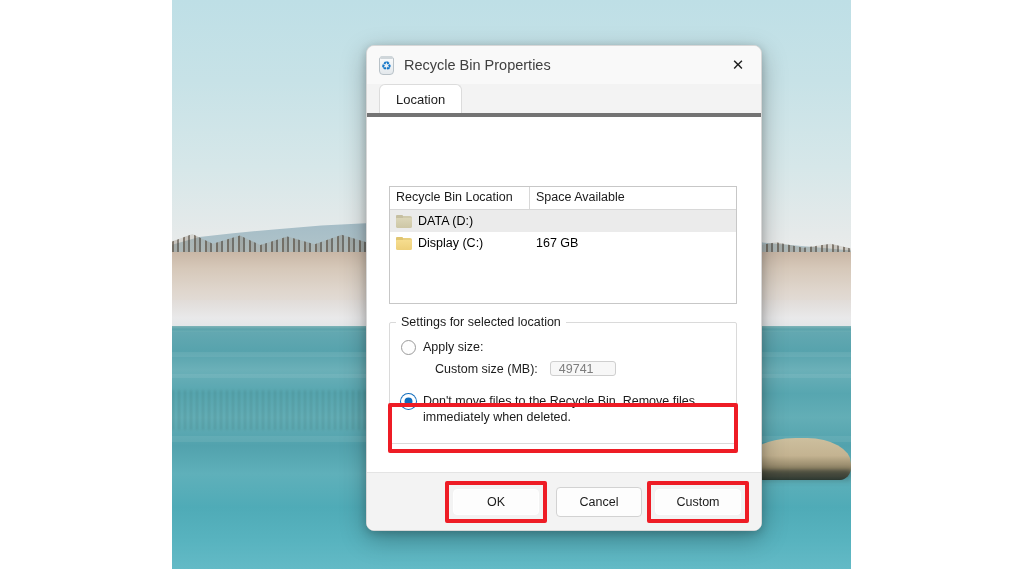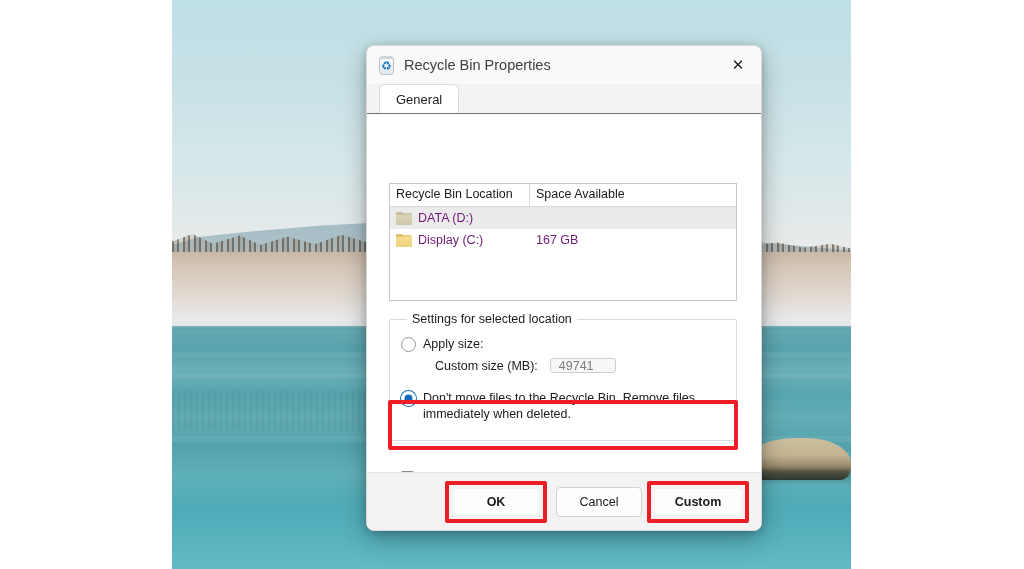--- a/index.html
+++ b/index.html
@@ -214,21 +214,21 @@
     background: #ffffff;
     border: 1px solid #dcdcdc;
     border-bottom: none;
     border-radius: 6px 6px 0 0;
   }
 
   .panel {
     position: absolute;
     left: 0; right: 0; top: 67px; bottom: 0;
     background: #ffffff;
-    border-top: 1px solid #737373;
+    border-top: 4px solid #737373;
   }
 
   
   .listview {
     position: absolute;
     left: 22px; top: 69px;
     width: 348px; height: 118px;
     background: #ffffff;
     border: 1px solid #c7c7c7;
     overflow: hidden;
@@ -244,21 +244,21 @@
     color: #1b1b1b;
     padding: 3px 6px 0 6px;
     white-space: nowrap;
   }
   .lv-head .col.c1 { width: 140px; border-right: 1px solid #d8d8d8; }
   .lv-head .col.c2 { flex: 1; }
   .lv-row {
     display: flex; align-items: center;
     height: 22px;
     font-size: 12.5px;
-    color: #701a75;
+    color: #000000;
   }
   .lv-row.selected { background: #ebebeb; }
   .lv-row .cell1 { width: 140px; display: flex; align-items: center; padding-left: 6px; }
   .lv-row .cell2 { flex: 1; padding-left: 6px; }
   .folder-ico {
     position: relative;
     width: 16px; height: 13px;
     margin-right: 6px;
     flex: none;
   }
@@ -287,21 +287,21 @@
   
   .groupbox {
     position: absolute;
     left: 22px; top: 205px;
     width: 348px; height: 122px;
     border: 1px solid #dadada;
     border-radius: 2px;
   }
   .gb-legend {
     position: absolute;
-    left: 17px; top: -8px;
+    left: 6px; top: -8px;
     padding: 0 5px;
     background: #ffffff;
     font-size: 12.5px;
     color: #1b1b1b;
     white-space: nowrap;
   }
 
   .radio-row {
     position: absolute;
     display: flex; align-items: flex-start;
@@ -393,21 +393,21 @@
     display: flex; align-items: center; justify-content: center;
     cursor: default;
   }
   .btn-hl {
     position: relative;
     padding: 4px;
     border: 4px solid #ee1c25;
     border-radius: 2px;
     margin-left: 5px;
     background: transparent;
-    display: flex; align-items: center; justify-content: center; font-weight: bold;
+    display: flex; align-items: center; justify-content: center;
   }
   .btn-hl .btn { margin-left: 0; border-color: #ffffff; height: 26px; }
 </style>
 </head>
 <body>
 
 <div id="root">
 
   <div id="wallpaper">
     <div class="sky"></div>
@@ -445,21 +445,21 @@
       <div class="title-icon">
         <div class="ti-body"></div>
         <div class="ti-lid"></div>
         <div class="ti-rec">♻</div>
       </div>
       <div class="title-text">Recycle Bin Properties</div>
       <div class="close-btn">✕</div>
     </div>
 
     <div class="tabstrip">
-      <div class="tab">General</div>
+      <div class="tab">Location</div>
     </div>
 
     <div class="panel">
 
       <div class="listview">
         <div class="lv-head">
           <div class="col c1">Recycle Bin Location</div>
           <div class="col c2">Space Available</div>
         </div>
 

